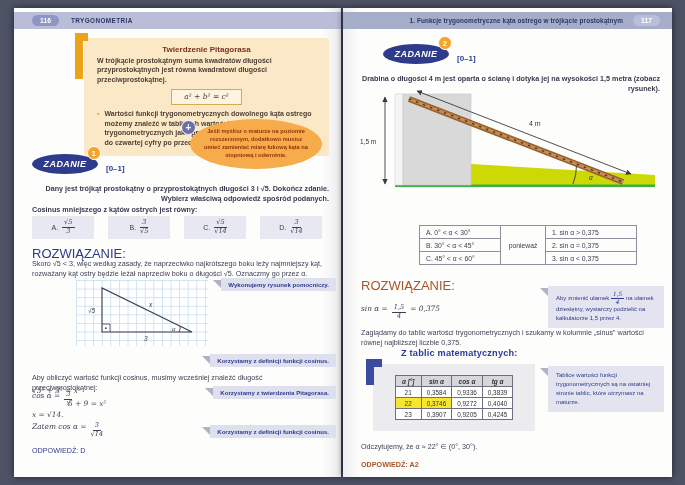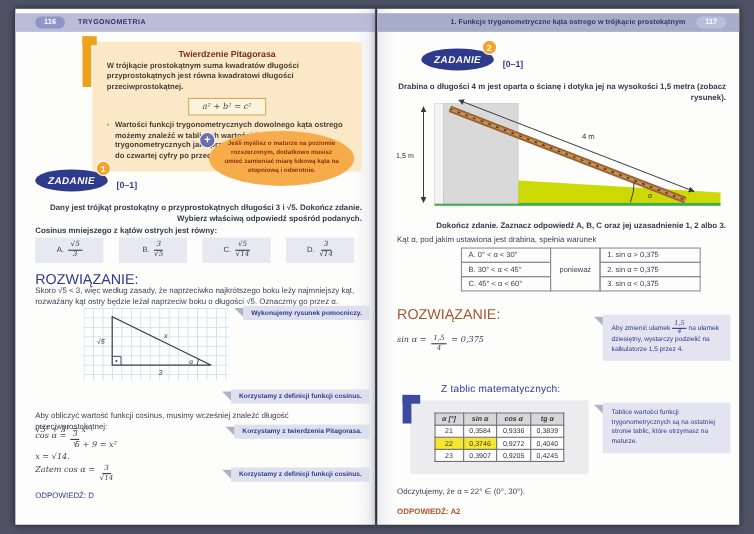--- a/index.html
+++ b/index.html
@@ -83,21 +83,21 @@
   .ans-col{display:flex;flex-direction:column;}
   .ans-cell{border:1px solid #8d8d9e;padding:2.5px 6px;margin-top:-1px;white-space:nowrap;}
   .ans-cell:first-child{margin-top:0;}
   .ans-left{width:82px;}
   .ans-mid{width:46px;border:1px solid #8d8d9e;margin-left:-1px;display:flex;align-items:center;justify-content:center;}
   .ans-right{width:92px;margin-left:-1px;}
 
   .hintbox{position:absolute;background:#e3e4f0;color:#2c3a8e;font-size:6px;line-height:1.5;
            padding:5px 8px;font-weight:500;}
 
-  .tbl-heading{position:absolute;font-size:9.2px;font-weight:normal;color:#2d3a9c;letter-spacing:.2px;}
+  .tbl-heading{position:absolute;font-size:9.2px;font-weight:bold;color:#2d3a9c;letter-spacing:.2px;}
   .panel{position:absolute;background:#ececee;padding:11px 0;width:162px;display:flex;justify-content:center;}
   .corner-blue{top:-5px;left:-7px;width:16px;height:26px;border-left:8px solid #3a4ba0;border-top:8px solid #3a4ba0;}
   table.trig{border-collapse:collapse;font-size:6.4px;color:#333;background:#fff;}
   table.trig th,table.trig td{border:1px solid #6e6e7e;padding:1.5px 5px;text-align:center;min-width:26px;}
   table.trig th{background:#d7d7d9;font-weight:bold;font-style:italic;}
   table.trig td.hl{background:#f6e72e;}
 </style>
 </head>
 <body>
 
@@ -252,22 +252,20 @@
         <text x="170" y="38" font-size="7" fill="#333">4 m</text>
 
         <line x1="26" y1="9" x2="26" y2="96" stroke="#3a3a3a" stroke-width="0.9" marker-start="url(#arw)" marker-end="url(#arw)"></line>
         <text x="1" y="56" font-size="6.5" fill="#333">1,5 m</text>
 
         <path d="M 214 96 A 50 50 0 0 0 217.5 77.5" fill="none" stroke="#3a3a3a" stroke-width="0.9"></path>
         <text x="230" y="92" font-size="6.5" font-style="italic" fill="#333">α</text>
       </svg>
     </div>
 
-    <div class="txt bold" style="top:192px;left:18px;right:12px;">Dokończ zdanie. Zaznacz odpowiedź A, B, C oraz jej uzasadnienie 1, 2 albo 3.</div>
-    <div class="txt" style="top:205px;left:18px;">Kąt α, pod jakim ustawiona jest drabina, spełnia warunek</div>
 
     <div class="ans-table" style="top:217px;left:76px;">
       <div class="ans-col">
         <div class="ans-cell ans-left">A. 0° &lt; α &lt; 30°</div>
         <div class="ans-cell ans-left">B. 30° &lt; α &lt; 45°</div>
         <div class="ans-cell ans-left">C. 45° &lt; α &lt; 60°</div>
       </div>
       <div class="ans-mid">ponieważ</div>
       <div class="ans-col">
         <div class="ans-cell ans-right">1. sin α &gt; 0,375</div>
@@ -289,20 +287,21 @@
 
     <div class="hintbox" style="top:278px;right:8px;width:116px;">
       <span>Aby zmienić ułamek</span>
       <span class="frac" style="font-size:5.8px;">
           <span class="fnum">1,5</span>
           <span>4</span>
         </span>
       <span>na ułamek dziesiętny, wystarczy podzielić na kalkulatorze 1,5 przez 4.</span>
     </div>
 
+    <div class="txt" style="top:320px;left:18px;right:12px;">Zaglądamy do tablic wartości trygonometrycznych i szukamy w kolumnie „sinus” wartości równej najbliższej liczbie 0,375.</div>
 
     <div class="tbl-heading" style="top:340px;left:58px;">Z tablic matematycznych:</div>
 
     <div class="panel" style="top:356px;left:30px;">
       <div class="corner corner-blue"></div>
       <table class="trig">
         <thead>
           <tr>
             <th>α [°]</th>
             <th>sin α</th>

